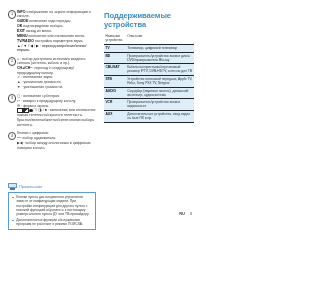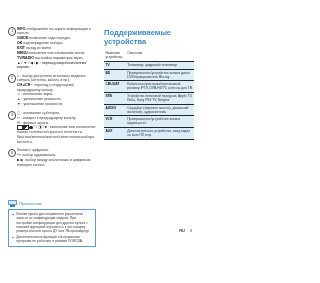--- a/index.html
+++ b/index.html
@@ -3,21 +3,21 @@
 <meta charset="utf-8">
 <style>
   html,body{margin:0;padding:0;}
   body{
     width:200px;height:283px;overflow:hidden;
     background:#ffffff;
     font-family:"Liberation Sans", sans-serif;
     color:#2b2b2b;
     -webkit-font-smoothing:antialiased;
   }
-  .page{position:relative;width:200px;height:230px;margin-top:17px;}
+  .page{position:relative;width:200px;height:230px;}
 
   
   .col-left{position:absolute;left:8px;top:10px;width:88px;}
   .col-right{position:absolute;left:104px;top:12px;width:90px;}
 
   
   .item{position:relative;padding-left:9px;margin-bottom:4.4px;}
   .num{
     position:absolute;left:0;top:0.4px;
     width:6.4px;height:6.4px;border-radius:50%;

